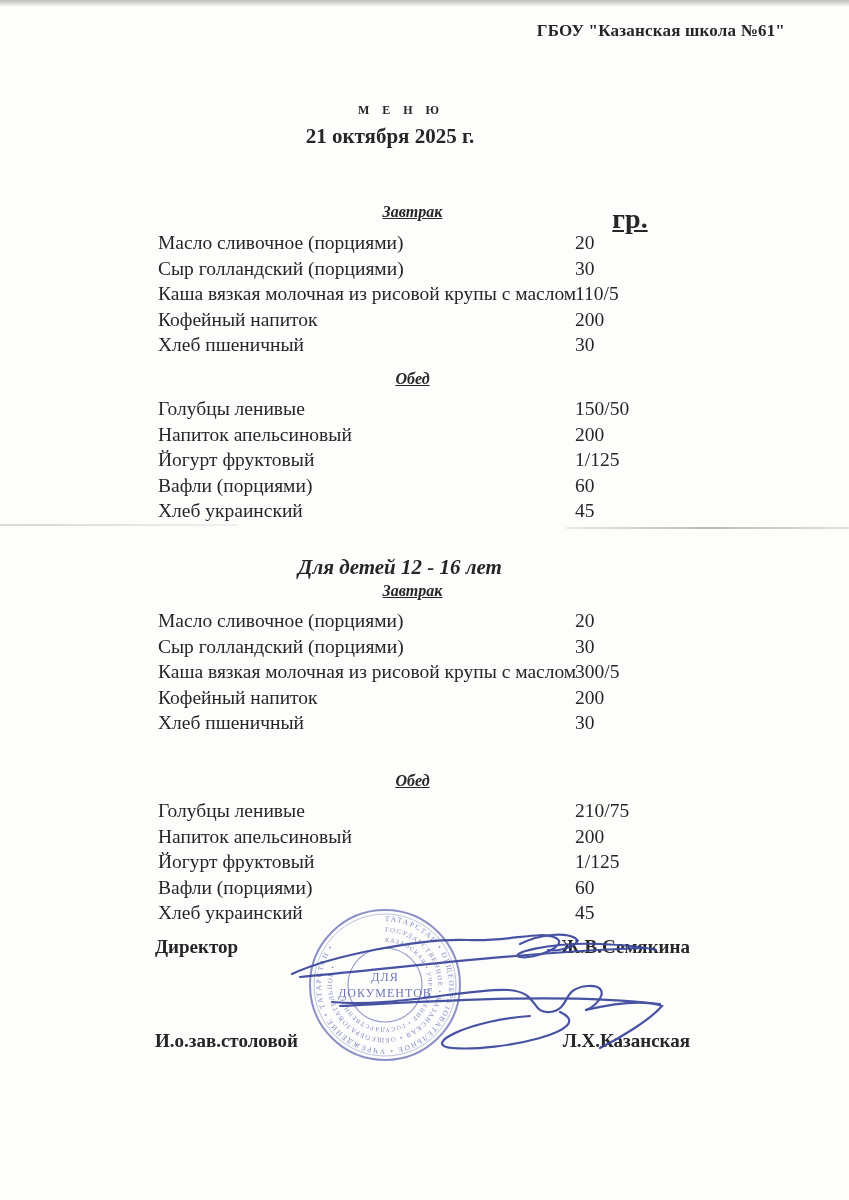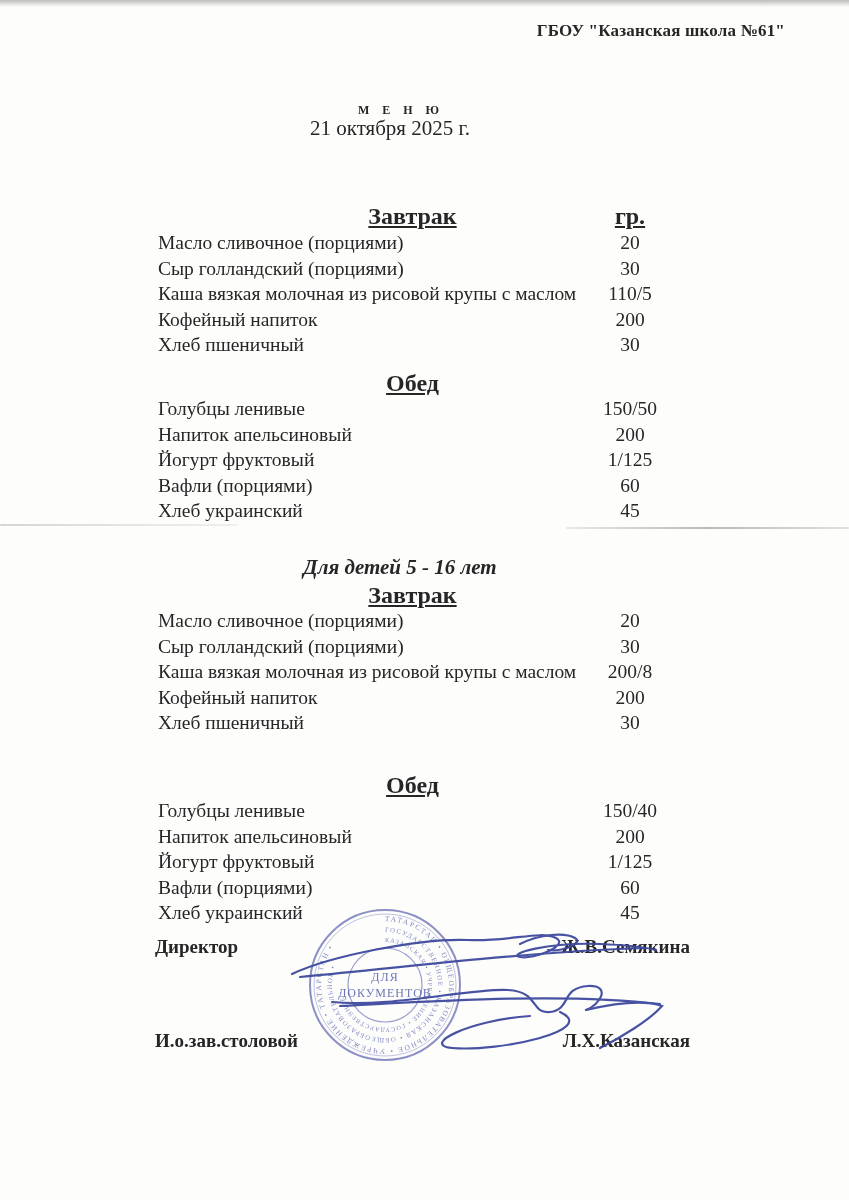--- a/index.html
+++ b/index.html
@@ -16,46 +16,46 @@
   .scan-line-l{position:absolute;top:524px;left:0;width:238px;height:2px;
     background:linear-gradient(to right, rgba(150,150,142,.38), rgba(150,150,142,.12));border-radius:1px;}
   .scan-line-r{position:absolute;top:527px;left:566px;width:283px;height:2px;
     background:linear-gradient(to right, rgba(140,140,132,.18), rgba(120,120,112,.5), rgba(140,140,132,.25));border-radius:1px;}
 
   .school-header{position:absolute;top:21px;right:64px;
     font-size:17px;font-weight:bold;letter-spacing:.2px;}
 
   .menu-title{position:absolute;top:103px;left:11px;width:780px;text-align:center;
     font-size:12px;font-weight:bold;letter-spacing:5px;}
-  .menu-date{position:absolute;top:116px;left:0;width:780px;text-align:center;
-    font-size:21px;font-weight:normal;}
+  .menu-date{position:absolute;top:124px;left:0;width:780px;text-align:center;
+    font-size:21px;font-weight:bold;}
 
   .age-group{position:absolute;left:0;width:800px;text-align:center;
     font-size:21px;font-weight:bold;font-style:italic;}
   #age1{top:164px;}
   #age2{top:555px;}
 
   .meal-head{position:absolute;left:155px;width:535px;height:26px;}
-  .meal-name{display:block;text-align:center;font-size:24px;font-weight:bold;
-    text-decoration:underline;transform:translateX(-10px);}
+  .meal-name{display:block;text-align:center;font-size:16px;font-weight:bold;
+    text-decoration:underline;transform:translateX(-10px);font-style:italic;}
   .unit{position:absolute;top:0;left:420px;width:110px;text-align:center;
-    font-size:24px;font-weight:bold;text-decoration:underline;}
+    font-size:28px;font-weight:bold;text-decoration:underline;}
   #bhead1{top:203px;}
   #lhead1{top:370px;}
   #bhead2{top:582px;}
   #lhead2{top:772px;}
 
   .rows{position:absolute;left:158px;width:532px;}
   #brows1{top:230px;}
   #lrows1{top:396px;}
   #brows2{top:608px;}
   #lrows2{top:798px;}
   .row{position:relative;height:25.5px;line-height:25.5px;font-size:19.5px;}
   .dish{display:block;padding-right:120px;white-space:nowrap;}
-  .amount{position:absolute;top:0;left:417px;width:110px;text-align:center;}
+  .amount{position:absolute;top:0;left:417px;width:110px;text-align:left;}
 
   .sig-row{position:absolute;left:155px;width:535px;height:24px;font-size:19px;font-weight:bold;}
   .sig-role{position:absolute;left:0;top:0;}
   .sig-name{position:absolute;left:385px;width:150px;top:0;text-align:right;white-space:nowrap;}
   #sig1{top:936px;}
   #sig2{top:1030px;}
 
   .ink-layer{position:absolute;top:0;left:0;pointer-events:none;}
   .stamp-text{fill:#5a63ae;opacity:.85;}
   .ring-small{font-size:7.4px;letter-spacing:1.6px;}
@@ -124,55 +124,55 @@
       </div>
       <div class="row">
         <span class="dish">Хлеб украинский</span>
         <span class="amount">45</span>
       </div>
     </div>
 
   <div class="scan-line-l"></div>
   <div class="scan-line-r"></div>
 
-  <div class="age-group" id="age2">Для детей 5 - 16 лет</div>
+  <div class="age-group" id="age2">Для детей 12 - 16 лет</div>
 
   <div class="meal-head" id="bhead2">
     <span class="meal-name">Завтрак</span>
   </div>
   <div class="rows" id="brows2">
       <div class="row">
         <span class="dish">Масло сливочное (порциями)</span>
         <span class="amount">20</span>
       </div>
       <div class="row">
         <span class="dish">Сыр голландский (порциями)</span>
         <span class="amount">30</span>
       </div>
       <div class="row">
         <span class="dish">Каша вязкая молочная из рисовой крупы с маслом</span>
-        <span class="amount">200/8</span>
+        <span class="amount">300/5</span>
       </div>
       <div class="row">
         <span class="dish">Кофейный напиток</span>
         <span class="amount">200</span>
       </div>
       <div class="row">
         <span class="dish">Хлеб пшеничный</span>
         <span class="amount">30</span>
       </div>
     </div>
 
   <div class="meal-head" id="lhead2">
     <span class="meal-name">Обед</span>
   </div>
   <div class="rows" id="lrows2">
       <div class="row">
         <span class="dish">Голубцы ленивые</span>
-        <span class="amount">150/40</span>
+        <span class="amount">210/75</span>
       </div>
       <div class="row">
         <span class="dish">Напиток апельсиновый</span>
         <span class="amount">200</span>
       </div>
       <div class="row">
         <span class="dish">Йогурт фруктовый</span>
         <span class="amount">1/125</span>
       </div>
       <div class="row">

